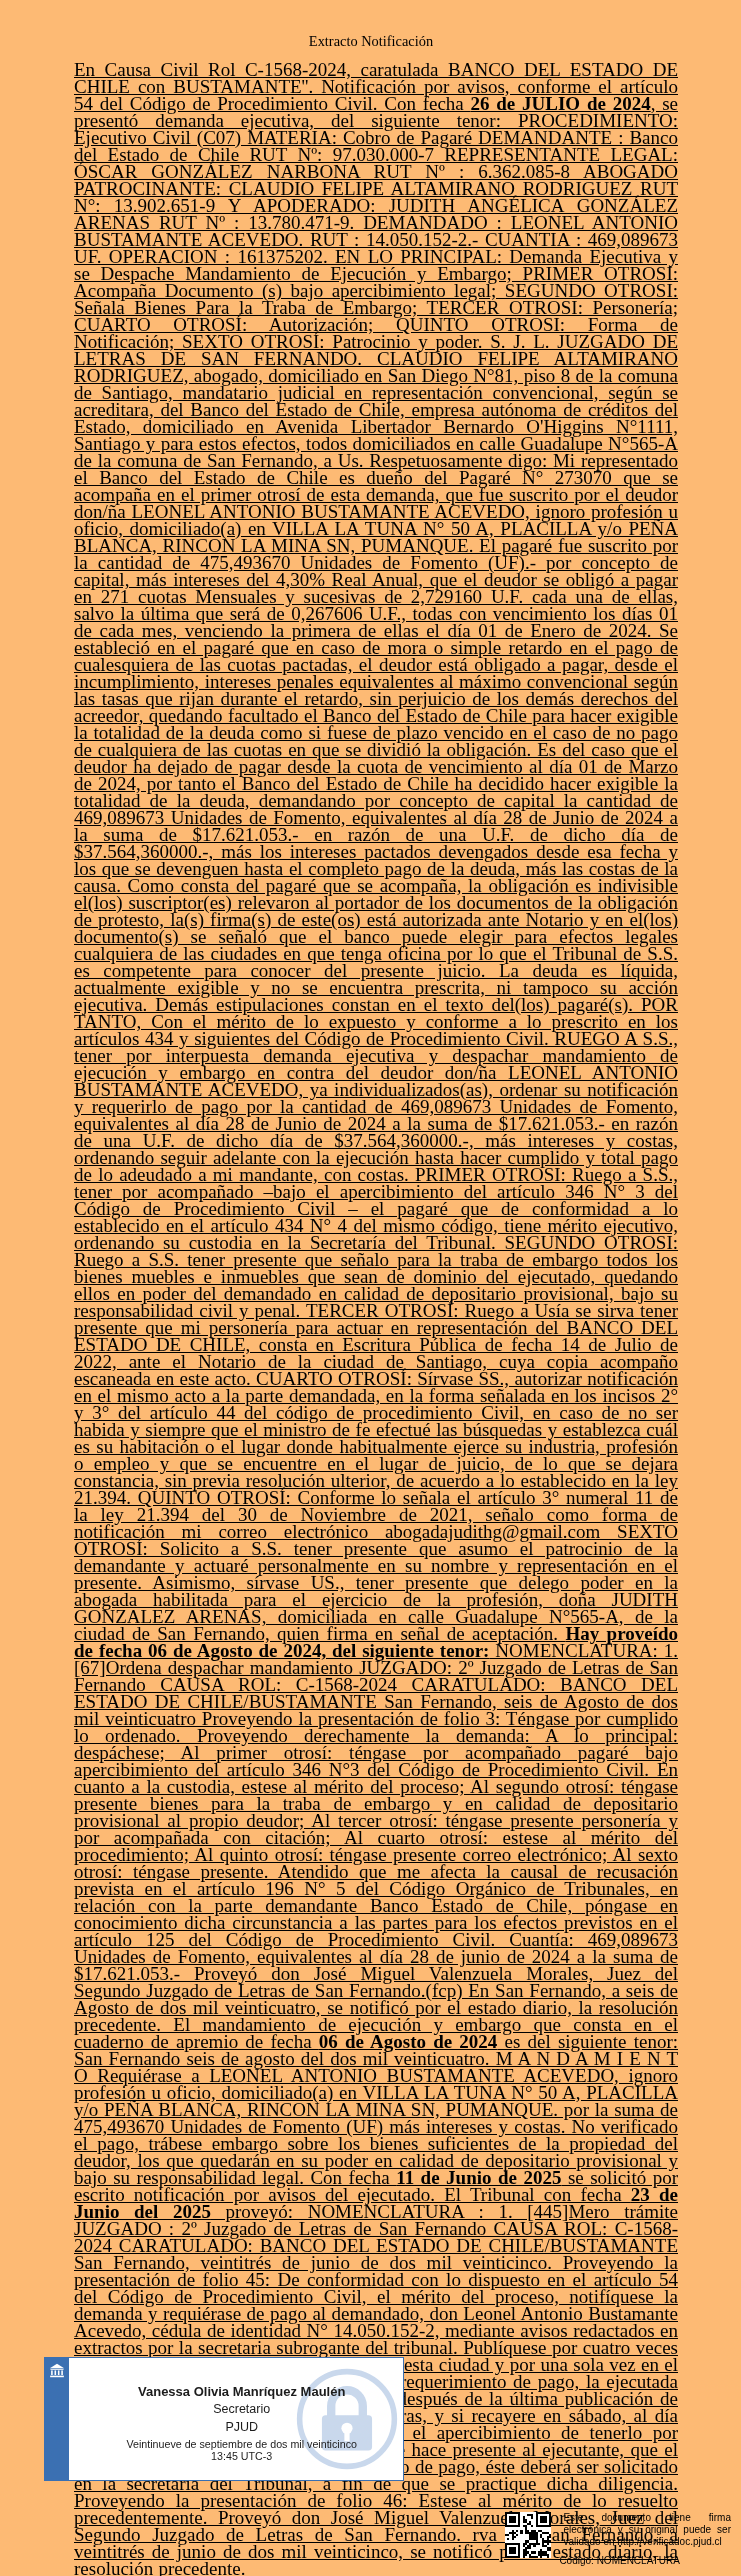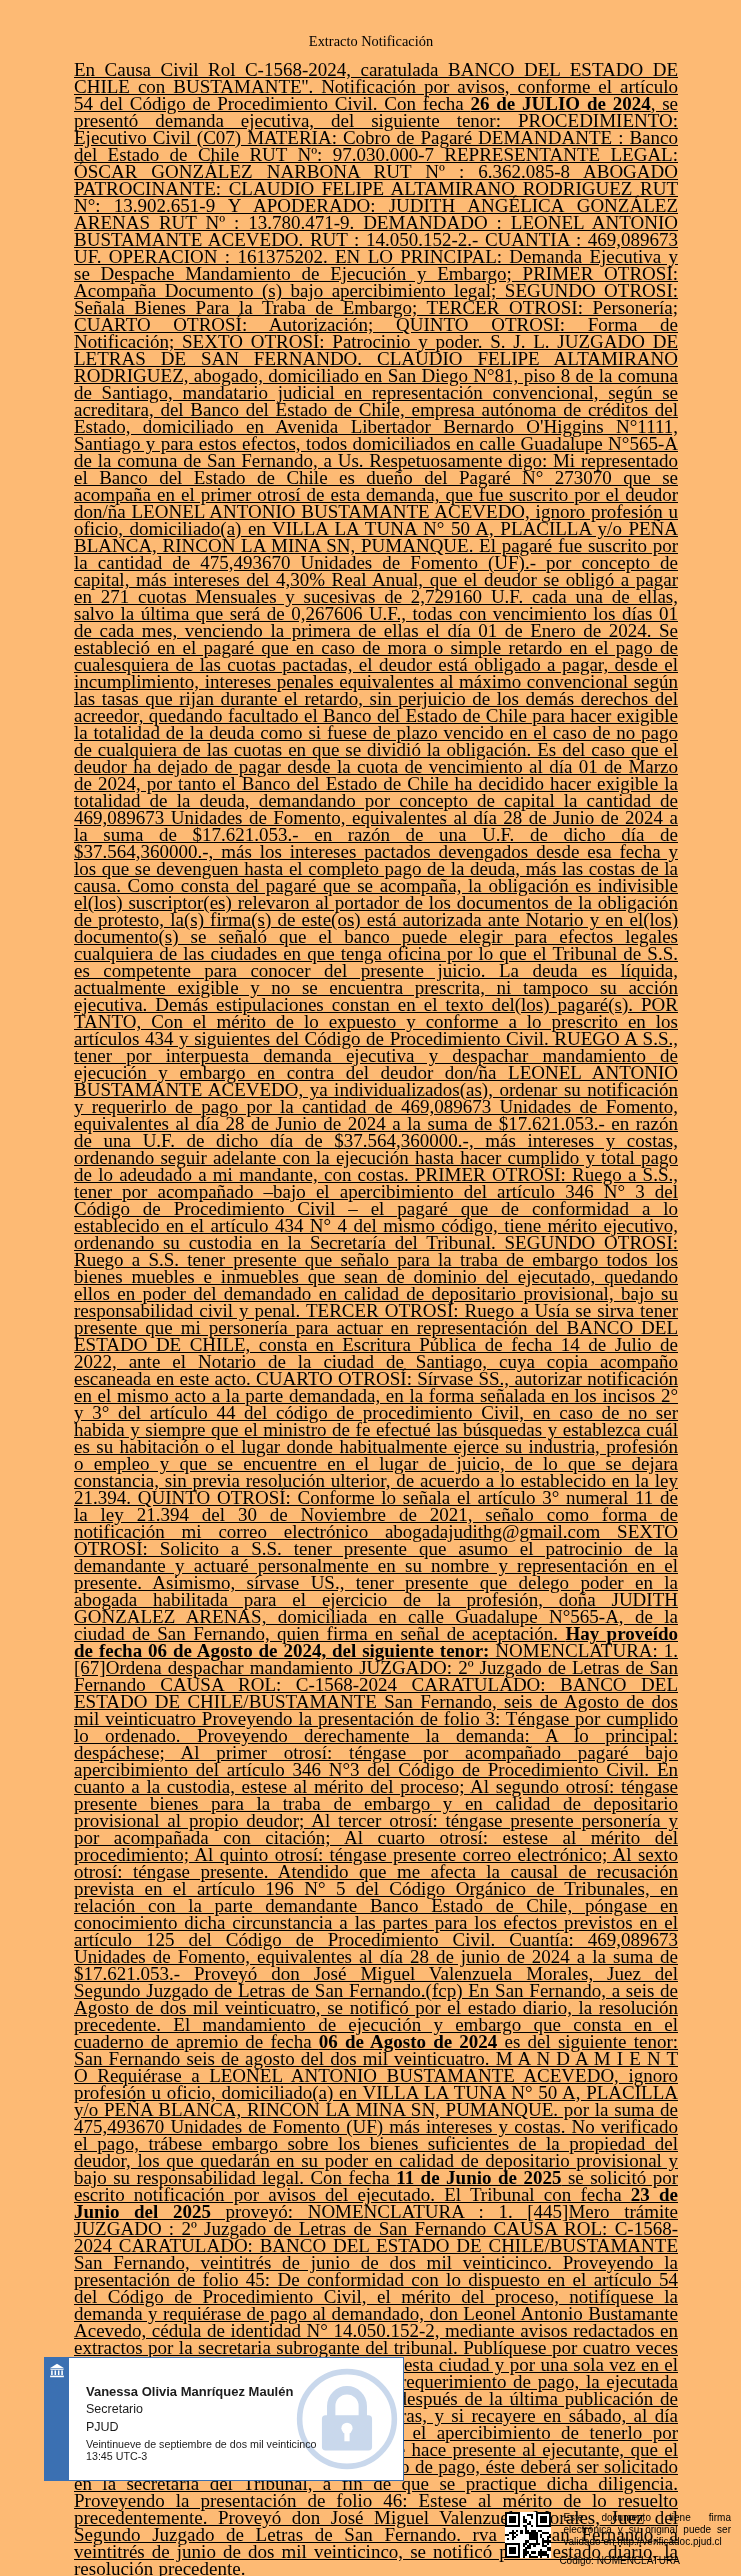--- a/index.html
+++ b/index.html
@@ -34,20 +34,21 @@
   .body-text b{font-weight:bold;}
   
   .sig-box{
     position:absolute;
     left:44px;top:2357px;
     width:360px;height:124px;
     border:1.9px solid #3b70b2;
     box-sizing:border-box;
     background:#fff;
     overflow:hidden;
+    text-align:center;
   }
   .sig-bar{
     position:absolute;left:0;top:0;bottom:0;width:24px;
     background:#3b70b2;
   }
   .sig-bar svg{display:block;margin:4.6px auto 0 auto;}
   .lock-wm{
     position:absolute;right:3.7px;top:50%;
     transform:translateY(-50%);
     width:104px;height:104px;

